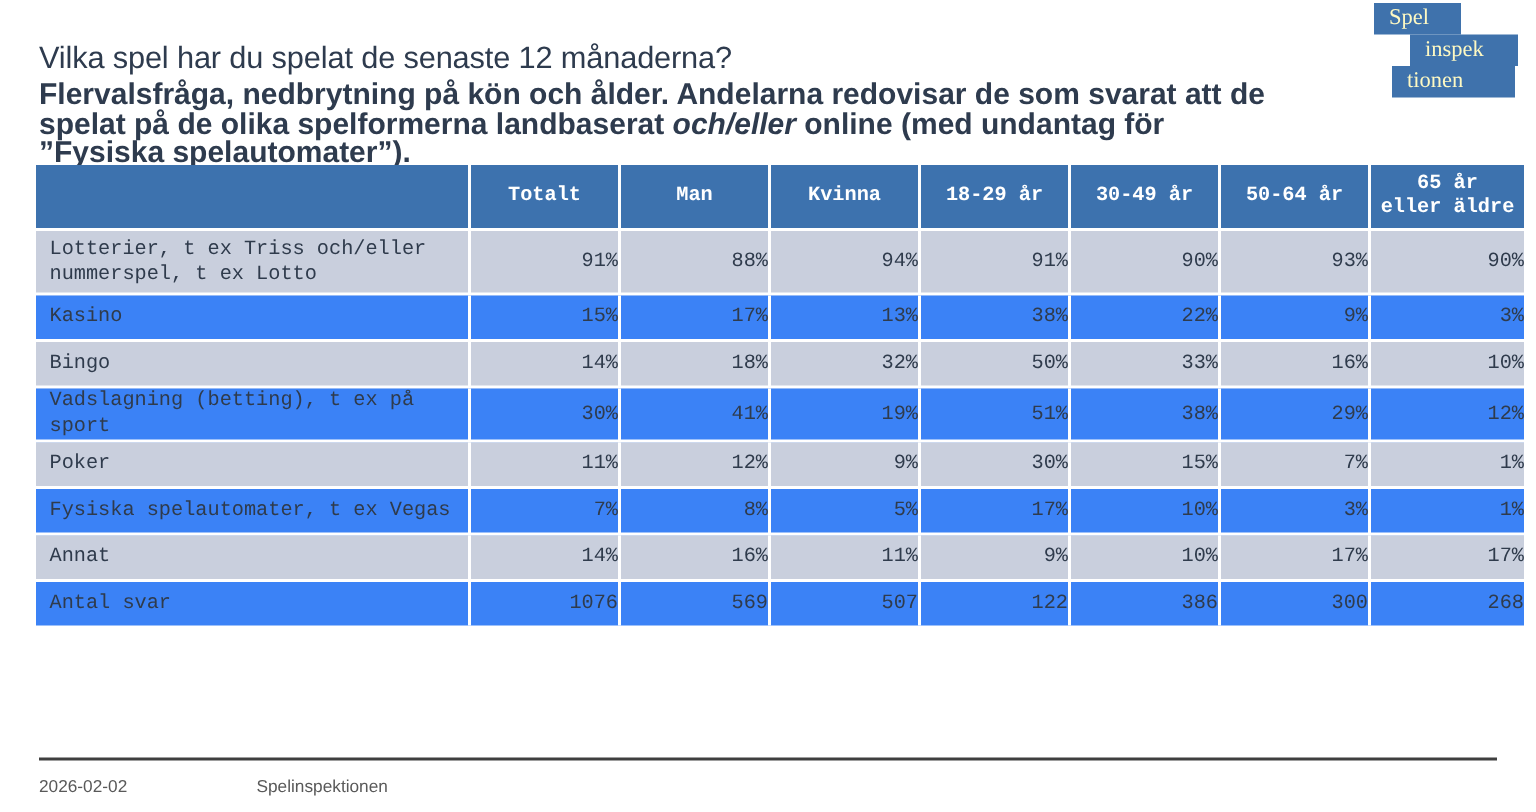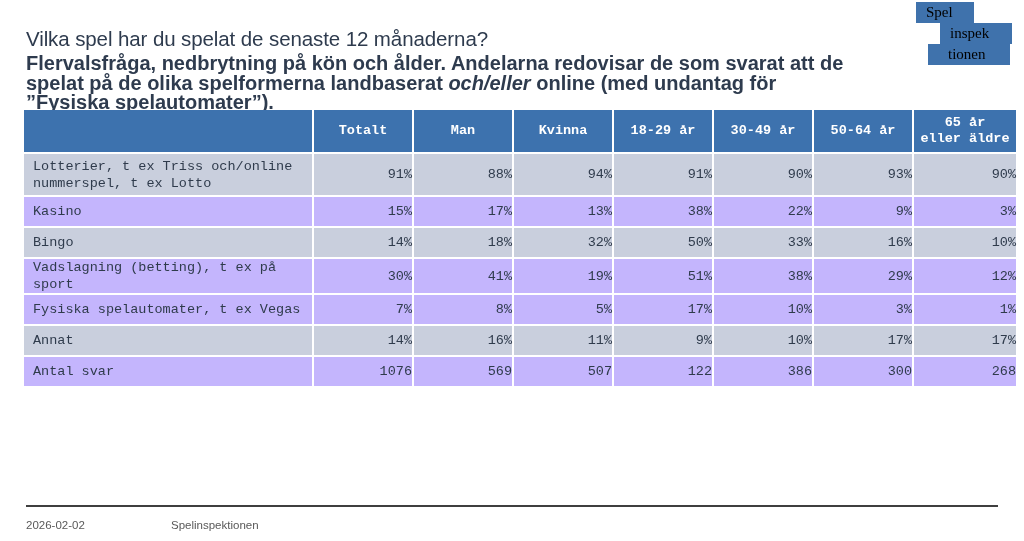--- a/index.html
+++ b/index.html
@@ -48,30 +48,30 @@
   .logo {
     position: absolute;
     right: 8px;
     top: 2px;
     width: 100px;
     height: 62px;
   }
   .logo-band {
     position: absolute;
     background: #3f72ac;
-    color: #000000;
+    color: #fef9c3;
     font-family: "Liberation Serif", serif;
     font-size: 15px;
     line-height: 20px;
     text-align: left;
     white-space: nowrap;
   }
   .logo-band.b1 { left: 0px;  top: 0px;  width: 58px; height: 21px; padding-left: 10px; box-sizing: border-box; }
   .logo-band.b2 { left: 4px;  top: 21px; width: 72px; height: 21px; padding-left: 10px; box-sizing: border-box; margin-left: 20px; }
-  .logo-band.b3 { left: 12px; top: 42px; width: 82px; height: 21px; padding-left: 20px; box-sizing: border-box; }
+  .logo-band.b3 { left: 12px; top: 42px; width: 82px; height: 21px; padding-left: 10px; box-sizing: border-box; }
 
   
   .table-wrap {
     position: absolute;
     left: 24px;
     top: 110px;
     width: 992px;
   }
   table.data-table {
     border-collapse: separate;
@@ -113,21 +113,21 @@
   }
   tbody td.cell-label {
     text-align: left;
     padding-left: 9px;
     line-height: 17px;
   }
   tbody td.cell-value {
     text-align: right;
   }
   tbody tr.band-dark td { background: #c9cfdd; }
-  tbody tr.band-light td { background: #c4b5fd; }
+  tbody tr.band-light td { background: #3b82f6; }
   tbody tr.row-tall td { height: 41px; }
   tbody tr:last-child td { border-bottom: none; }
 
   
   .footer-rule {
     position: absolute;
     left: 26px;
     top: 505px;
     width: 972px;
     height: 2px;
@@ -193,21 +193,21 @@
         <th>Kvinna</th>
         <th>18-29 år</th>
         <th>30-49 år</th>
         <th>50-64 år</th>
         <th><span>65 år</span><br><span>eller äldre</span></th>
       </tr>
     </thead>
     <tbody>
 
       <tr class="band-dark row-tall">
-        <td class="cell-label"><span>Lotterier, t ex Triss och/online</span><br><span>nummerspel, t ex Lotto</span></td>
+        <td class="cell-label"><span>Lotterier, t ex Triss och/eller</span><br><span>nummerspel, t ex Lotto</span></td>
         <td class="cell-value">91%</td>
         <td class="cell-value">88%</td>
         <td class="cell-value">94%</td>
         <td class="cell-value">91%</td>
         <td class="cell-value">90%</td>
         <td class="cell-value">93%</td>
         <td class="cell-value">90%</td>
       </tr>
 
       <tr class="band-light">
@@ -236,20 +236,30 @@
         <td class="cell-label">Vadslagning (betting), t ex på sport</td>
         <td class="cell-value">30%</td>
         <td class="cell-value">41%</td>
         <td class="cell-value">19%</td>
         <td class="cell-value">51%</td>
         <td class="cell-value">38%</td>
         <td class="cell-value">29%</td>
         <td class="cell-value">12%</td>
       </tr>
 
+      <tr class="band-dark">
+        <td class="cell-label">Poker</td>
+        <td class="cell-value">11%</td>
+        <td class="cell-value">12%</td>
+        <td class="cell-value">9%</td>
+        <td class="cell-value">30%</td>
+        <td class="cell-value">15%</td>
+        <td class="cell-value">7%</td>
+        <td class="cell-value">1%</td>
+      </tr>
 
       <tr class="band-light">
         <td class="cell-label">Fysiska spelautomater, t ex Vegas</td>
         <td class="cell-value">7%</td>
         <td class="cell-value">8%</td>
         <td class="cell-value">5%</td>
         <td class="cell-value">17%</td>
         <td class="cell-value">10%</td>
         <td class="cell-value">3%</td>
         <td class="cell-value">1%</td>

